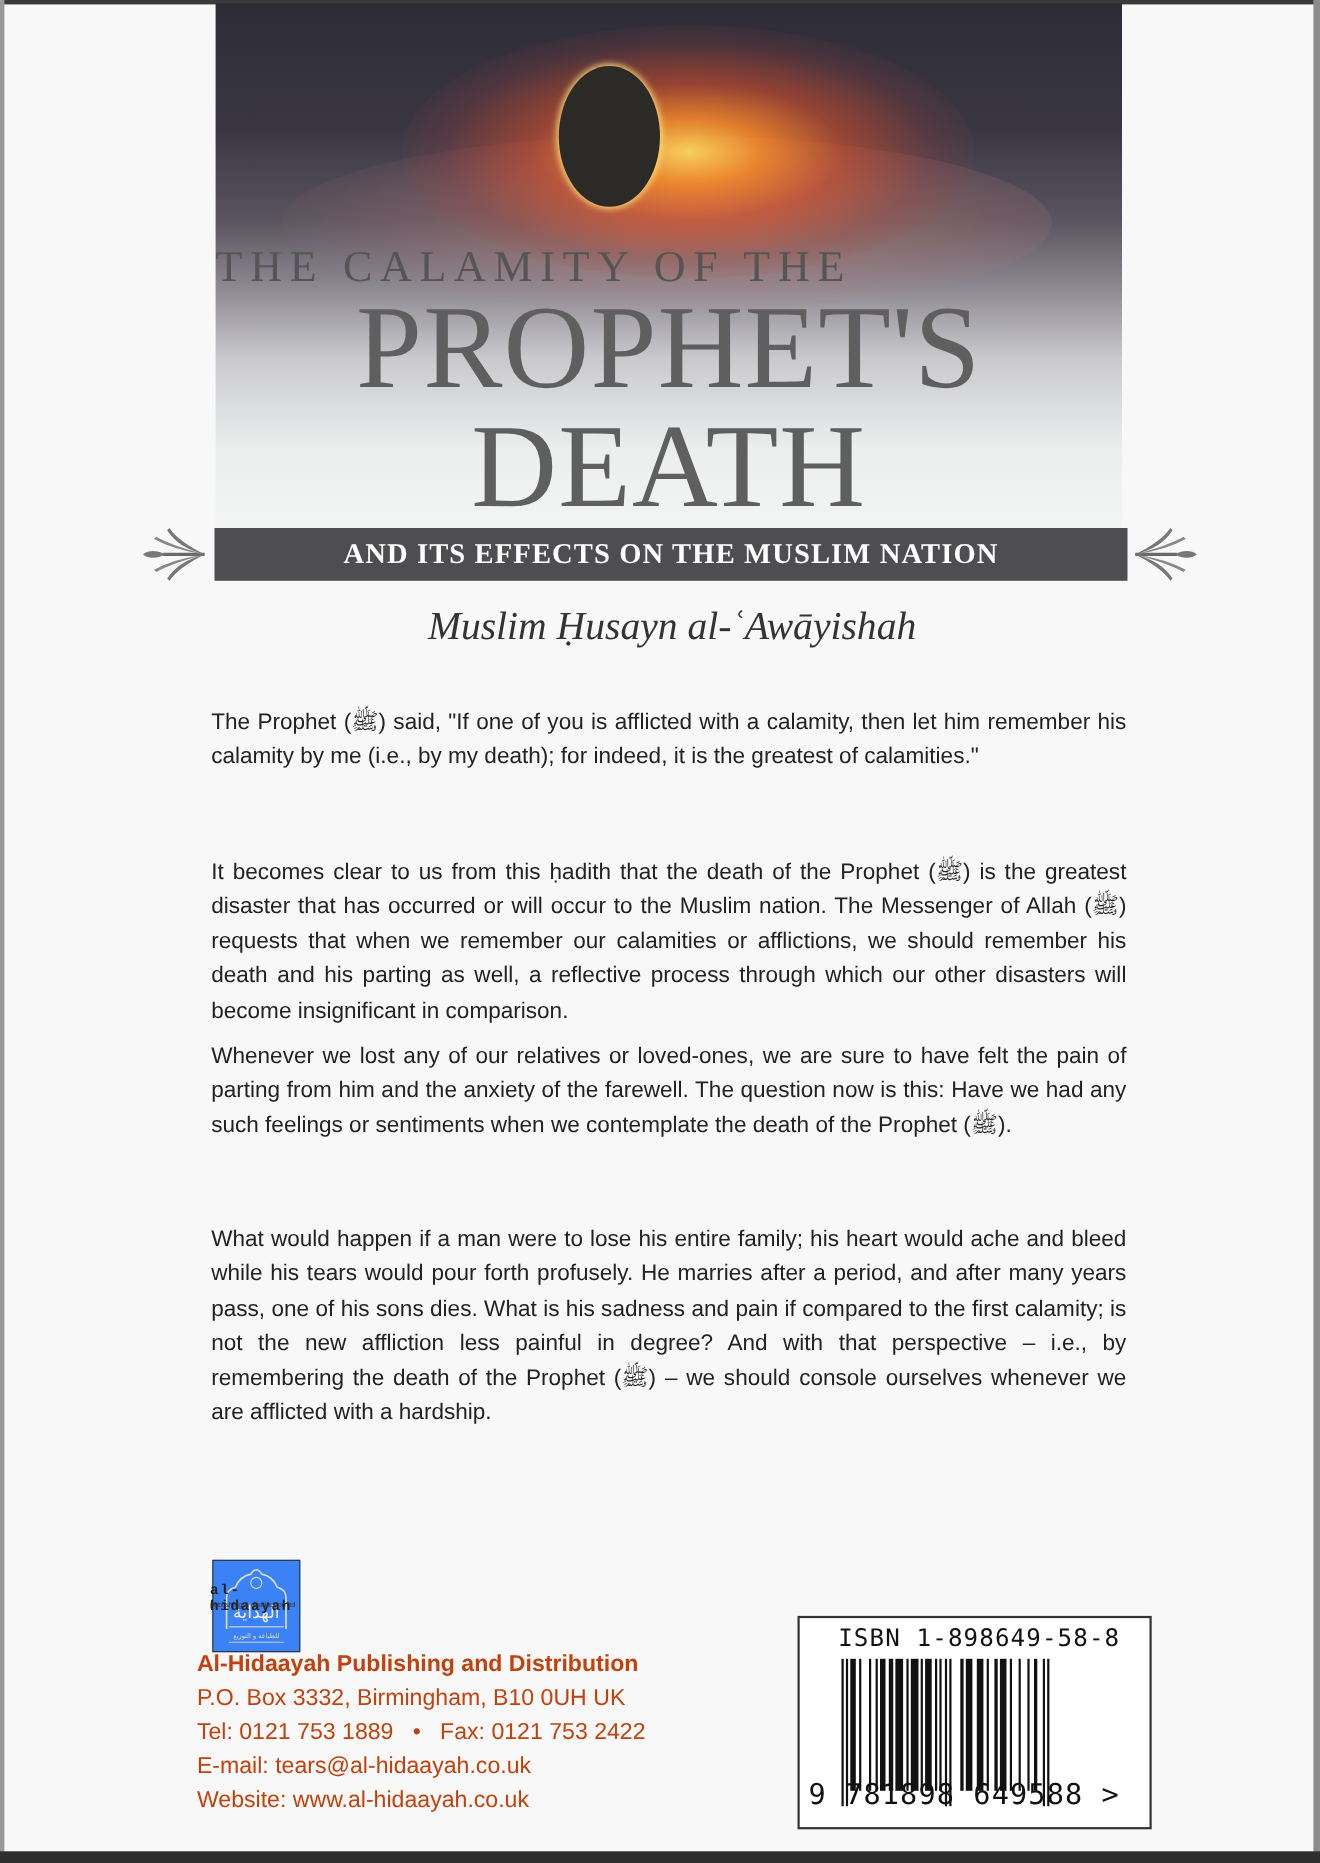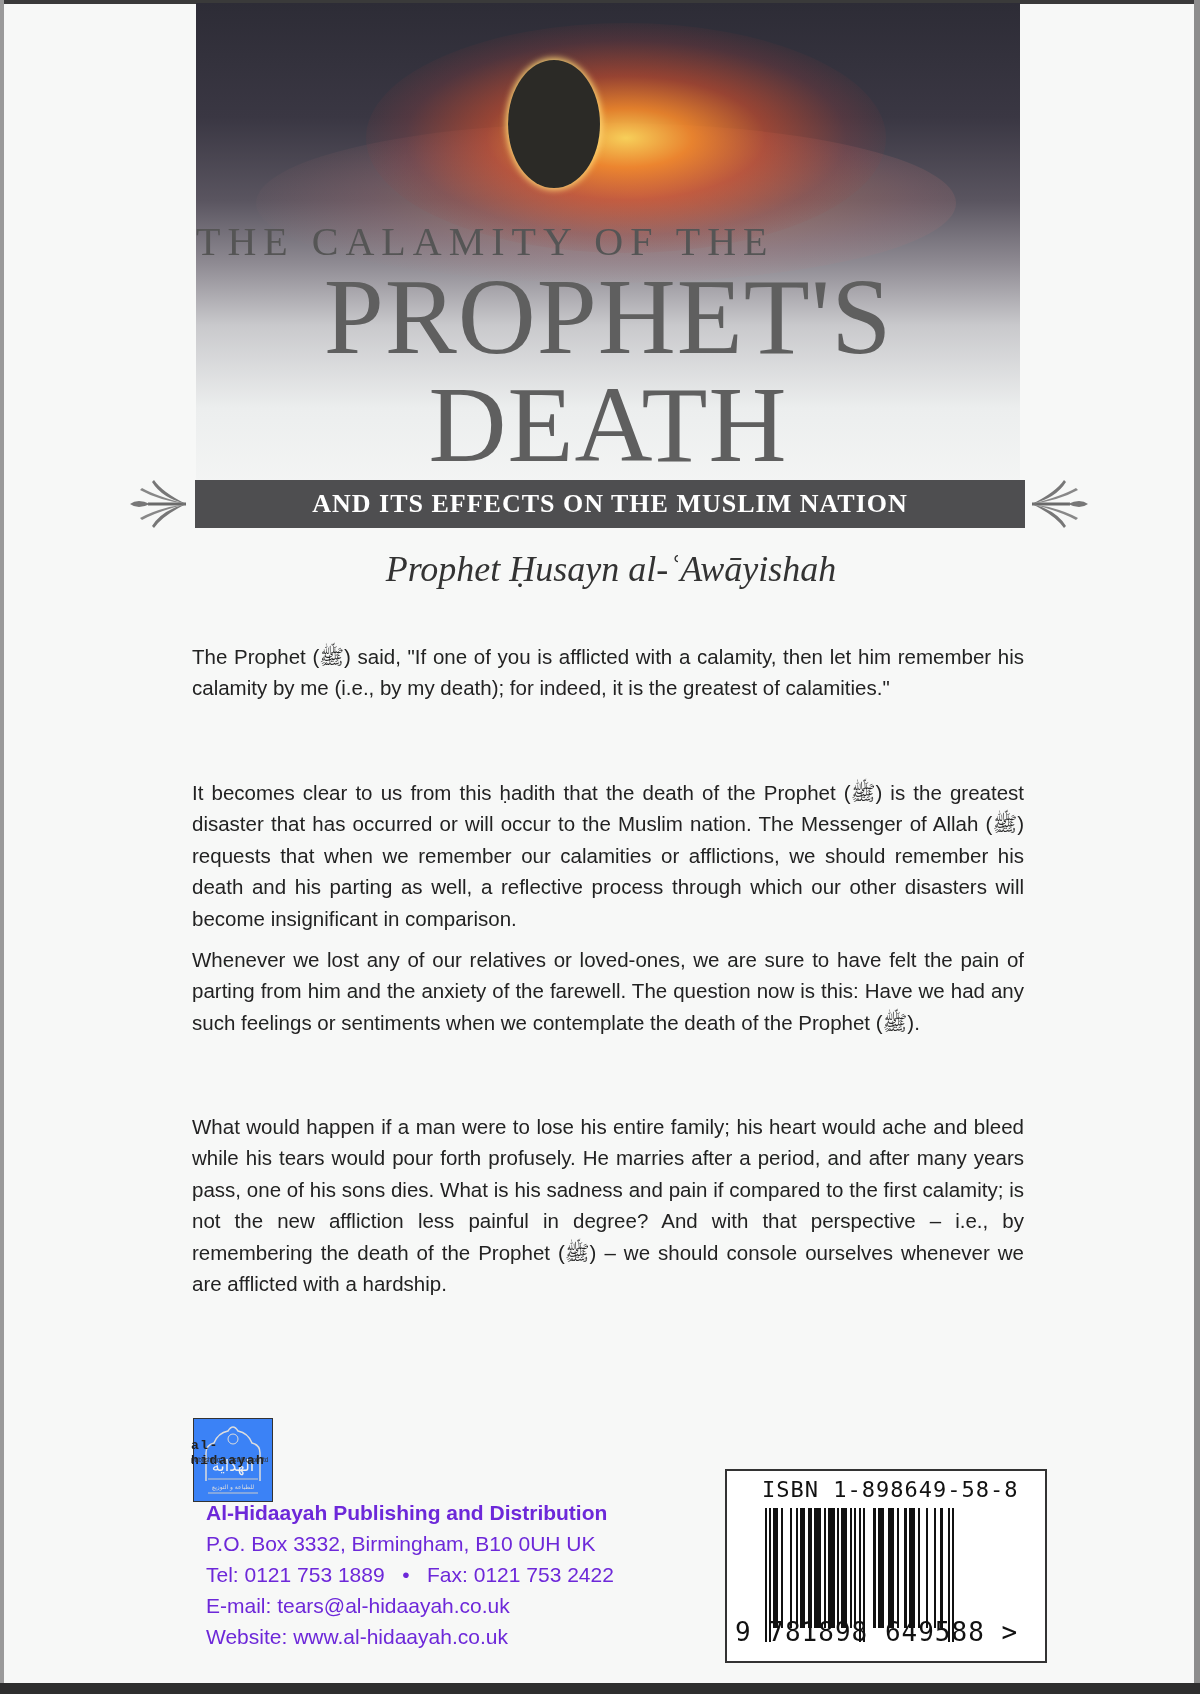--- a/index.html
+++ b/index.html
@@ -27,21 +27,21 @@
   .author{position:absolute;left:196px;top:548px;width:830px;text-align:center;font-family:"Liberation Serif",serif;font-style:italic;font-size:36px;color:#333;}
   .body-text{position:absolute;left:192px;width:832px;font-family:"Liberation Sans",sans-serif;font-size:20.5px;line-height:31.5px;color:#222;text-align:justify;}
   .p1{top:620px;}
   .p2{top:756px;}
   .p3{top:923px;}
   .p4{top:1090px;}
   .logo{position:absolute;left:193px;top:1418px;width:78px;height:82px;background:#3b82f6;border:1px solid #333;}
   .logo svg{width:78px;height:82px;}
   .logo-name{position:absolute;left:191px;top:1438px;width:84px;font-family:"Liberation Mono",monospace;font-size:13px;font-weight:bold;letter-spacing:1.5px;color:#222;}
   .logo-sub{position:absolute;left:191px;top:1456px;width:84px;font-size:6.5px;color:#333;white-space:nowrap;overflow:hidden;}
-  .pub{position:absolute;left:206px;top:1497px;font-size:21px;line-height:31px;color:#6d28d9;}
+  .pub{position:absolute;left:179px;top:1497px;font-size:21px;line-height:31px;color:#c2410c;}
   .pub .name{font-weight:bold;}
   .isbn-box{position:absolute;left:725px;top:1469px;width:318px;height:190px;border:2px solid #333;background:#fff;}
   .isbn-text{position:absolute;left:35px;top:6px;font-family:"DejaVu Sans Mono",monospace;font-size:22px;letter-spacing:1px;color:#111;}
   .bars{position:absolute;left:38px;top:37px;width:256px;height:126px;display:flex;align-items:flex-start;}
   .bar{background:#111;height:120px;}
   .bar.long{height:134px;}
   .ean{position:absolute;left:8px;top:146px;font-family:"DejaVu Sans Mono",monospace;font-size:26px;color:#111;letter-spacing:1px;text-align:right;}
 </style>
 </head>
 <body>
@@ -73,21 +73,21 @@
   <g transform="translate(60,0) scale(-1,1)">
     <path d="M58 26 L20 26" stroke="#6a6a6a" stroke-width="3"></path>
     <path d="M24 4 Q34 20 58 26 Q34 14 26 2 Z" fill="#777"></path>
     <path d="M24 48 Q34 32 58 26 Q34 38 26 50 Z" fill="#777"></path>
     <path d="M12 12 Q30 22 58 26 Q28 18 14 10 Z" fill="#888"></path>
     <path d="M12 40 Q30 30 58 26 Q28 34 14 42 Z" fill="#888"></path>
     <path d="M2 26 Q10 20 22 26 Q10 32 2 26 Z" fill="#777"></path>
   </g>
 </svg>
 
-<div class="author">Prophet Ḥusayn al-ʿAwāyishah</div>
+<div class="author">Muslim Ḥusayn al-ʿAwāyishah</div>
 
 <p class="body-text p1">The Prophet (ﷺ) said, "If one of you is afflicted with a calamity, then let him remember his calamity by me (i.e., by my death); for indeed, it is the greatest of calamities."</p>
 <p class="body-text p2">It becomes clear to us from this ḥadith that the death of the Prophet (ﷺ) is the greatest disaster that has occurred or will occur to the Muslim nation. The Messenger of Allah (ﷺ) requests that when we remember our calamities or afflictions, we should remember his death and his parting as well, a reflective process through which our other disasters will become insignificant in comparison.</p>
 <p class="body-text p3">Whenever we lost any of our relatives or loved-ones, we are sure to have felt the pain of parting from him and the anxiety of the farewell. The question now is this: Have we had any such feelings or sentiments when we contemplate the death of the Prophet (ﷺ).</p>
 <p class="body-text p4">What would happen if a man were to lose his entire family; his heart would ache and bleed while his tears would pour forth profusely. He marries after a period, and after many years pass, one of his sons dies. What is his sadness and pain if compared to the first calamity; is not the new affliction less painful in degree? And with that perspective – i.e., by remembering the death of the Prophet (ﷺ) – we should console ourselves whenever we are afflicted with a hardship.</p>
 
 <div class="logo">
   <svg viewBox="0 0 78 82">
     <path d="M12 62 L12 34 Q12 26 20 24 Q24 14 34 12 Q39 4 44 12 Q54 14 58 24 Q66 26 66 34 L66 62" fill="none" stroke="#ddd" stroke-width="1.5"></path>
     <circle cx="39" cy="20" r="5" fill="none" stroke="#ddd" stroke-width="1"></circle>

